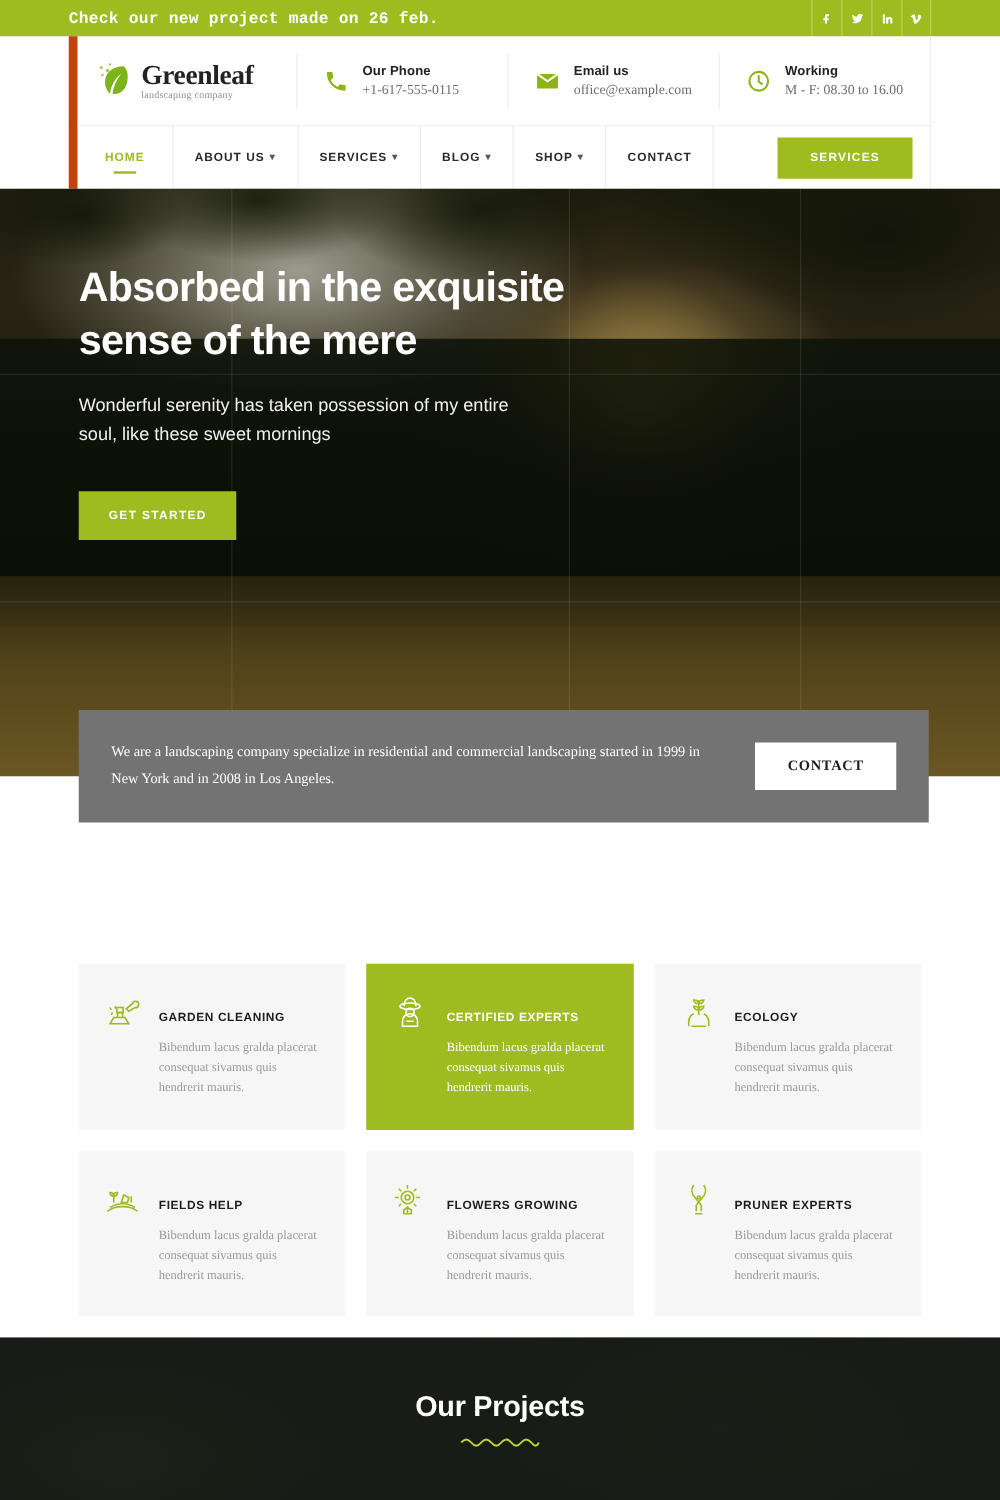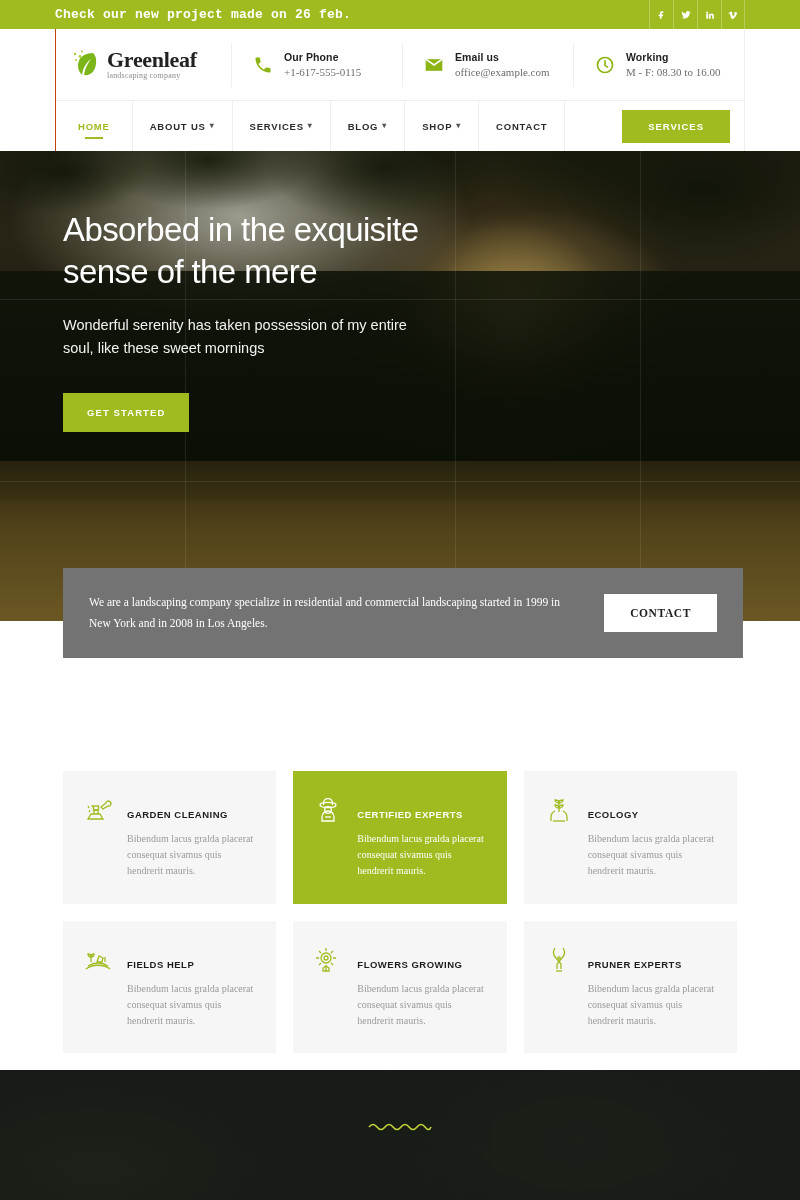--- a/index.html
+++ b/index.html
@@ -23,21 +23,21 @@
   .social{ display:flex; align-items:center; }
   .social-link{
     width:24px; height:29px; display:flex; align-items:center; justify-content:center;
     color:#fff; border-left:1px solid rgba(255,255,255,.28);
   }
   .social-link:last-child{ border-right:1px solid rgba(255,255,255,.28); }
   .social-link svg{ width:10px; height:10px; fill:#fff; }
 
   
   .header-wrap{
-    width:690px; margin:0 auto; border-left:1px solid #c2410c; border-right:1px solid #eee;
+    width:690px; margin:0 auto; border-left:7px solid #c2410c; border-right:1px solid #eee;
   }
   .header-top{
     height:72px; display:flex; align-items:center; border-bottom:1px solid #eee;
   }
   .logo-box{ width:175px; display:flex; align-items:center; padding-left:14px; gap:7px;}
   .logo-mark{ width:30px; height:34px; position:relative; flex:none; }
   .logo-text{ line-height:1; }
   .logo-title{
     font-family:"Liberation Serif", serif;
     font-size:22px; font-weight:bold; color:#222; letter-spacing:-.3px;
@@ -108,21 +108,21 @@
   }
   .hero-hedge{
     position:absolute; left:0; right:0; top:120px; height:230px;
     background:linear-gradient(to bottom, rgba(22,28,12,.88) 0%, rgba(16,22,9,.95) 55%, rgba(14,20,8,.97) 100%);
   }
   .hero-dim{ position:absolute; inset:0; background:rgba(0,0,0,.30); }
   .hero-grid{ position:absolute; inset:0; }
   .hero-grid i{ position:absolute; background:rgba(255,255,255,.09); }
   .hero-content{ position:absolute; left:63px; top:58px; width:430px; z-index:5; }
   .hero-title{
-    font-size:33px; font-weight:normal; color:#fff; line-height:1.26; letter-spacing:-.6px;
+    font-size:33px; font-weight:bold; color:#fff; line-height:1.26; letter-spacing:-.6px;
   }
   .hero-sub{
     margin-top:22px; font-size:14.5px; color:#f2f2f2; line-height:1.55; max-width:360px;
   }
   .hero-btn{
     margin-top:34px; background:#9EBC1F; color:#fff; border:none;
     font-size:9.5px; font-weight:bold; letter-spacing:1.1px;
     padding:14px 24px; font-family:"Liberation Sans", sans-serif;
   }
 
@@ -421,18 +421,19 @@
         <span class="feature-title" style="display:block;">PRUNER EXPERTS</span>
         <span class="feature-body" style="display:block;">Bibendum lacus gralda placerat consequat sivamus quis hendrerit mauris.</span>
       </span>
     </div>
   </div>
 </div>
 
 <div class="projects">
   <div class="projects-veil"></div>
   <div class="projects-inner">
+    <h2 class="projects-title">Our Projects</h2>
     <svg class="squiggle" viewBox="0 0 64 9">
       <path d="M1 5 Q5 0 9 5 T17 5 T25 5 T33 5 T41 5 T49 5 T57 5 T63 5" fill="none" stroke="#C6D434" stroke-width="1.6"></path>
     </svg>
 
   </div>
 </div>
 
 </body></html>

